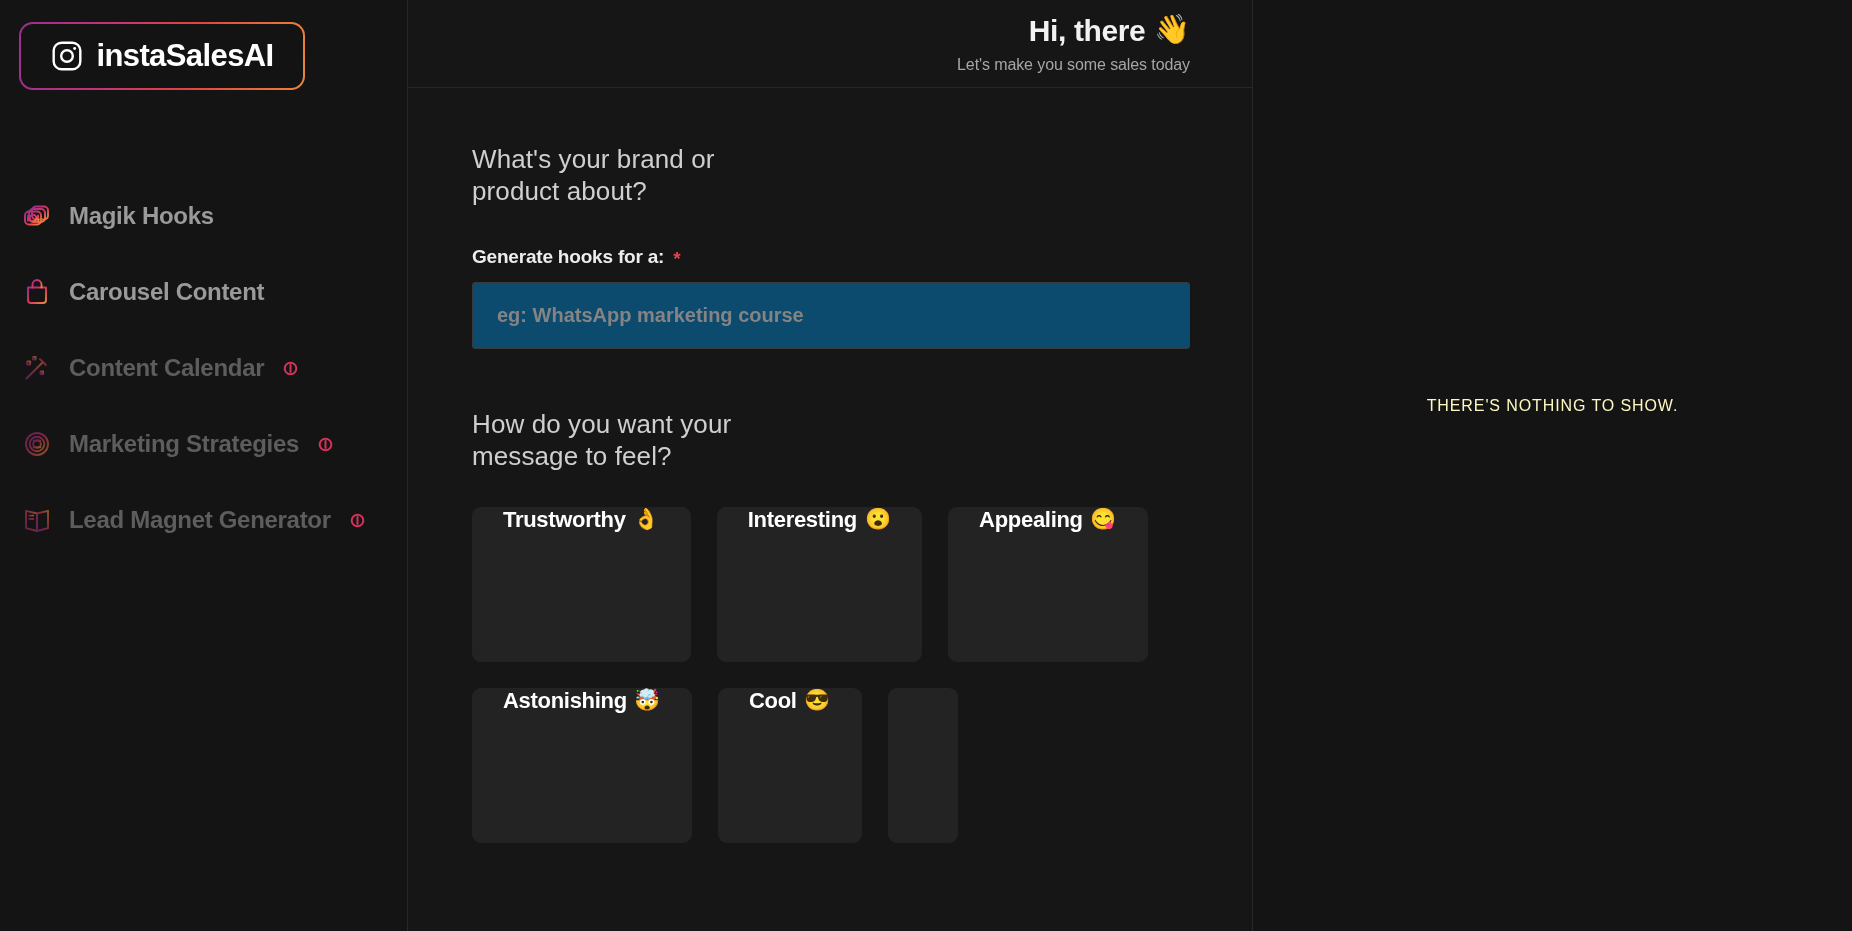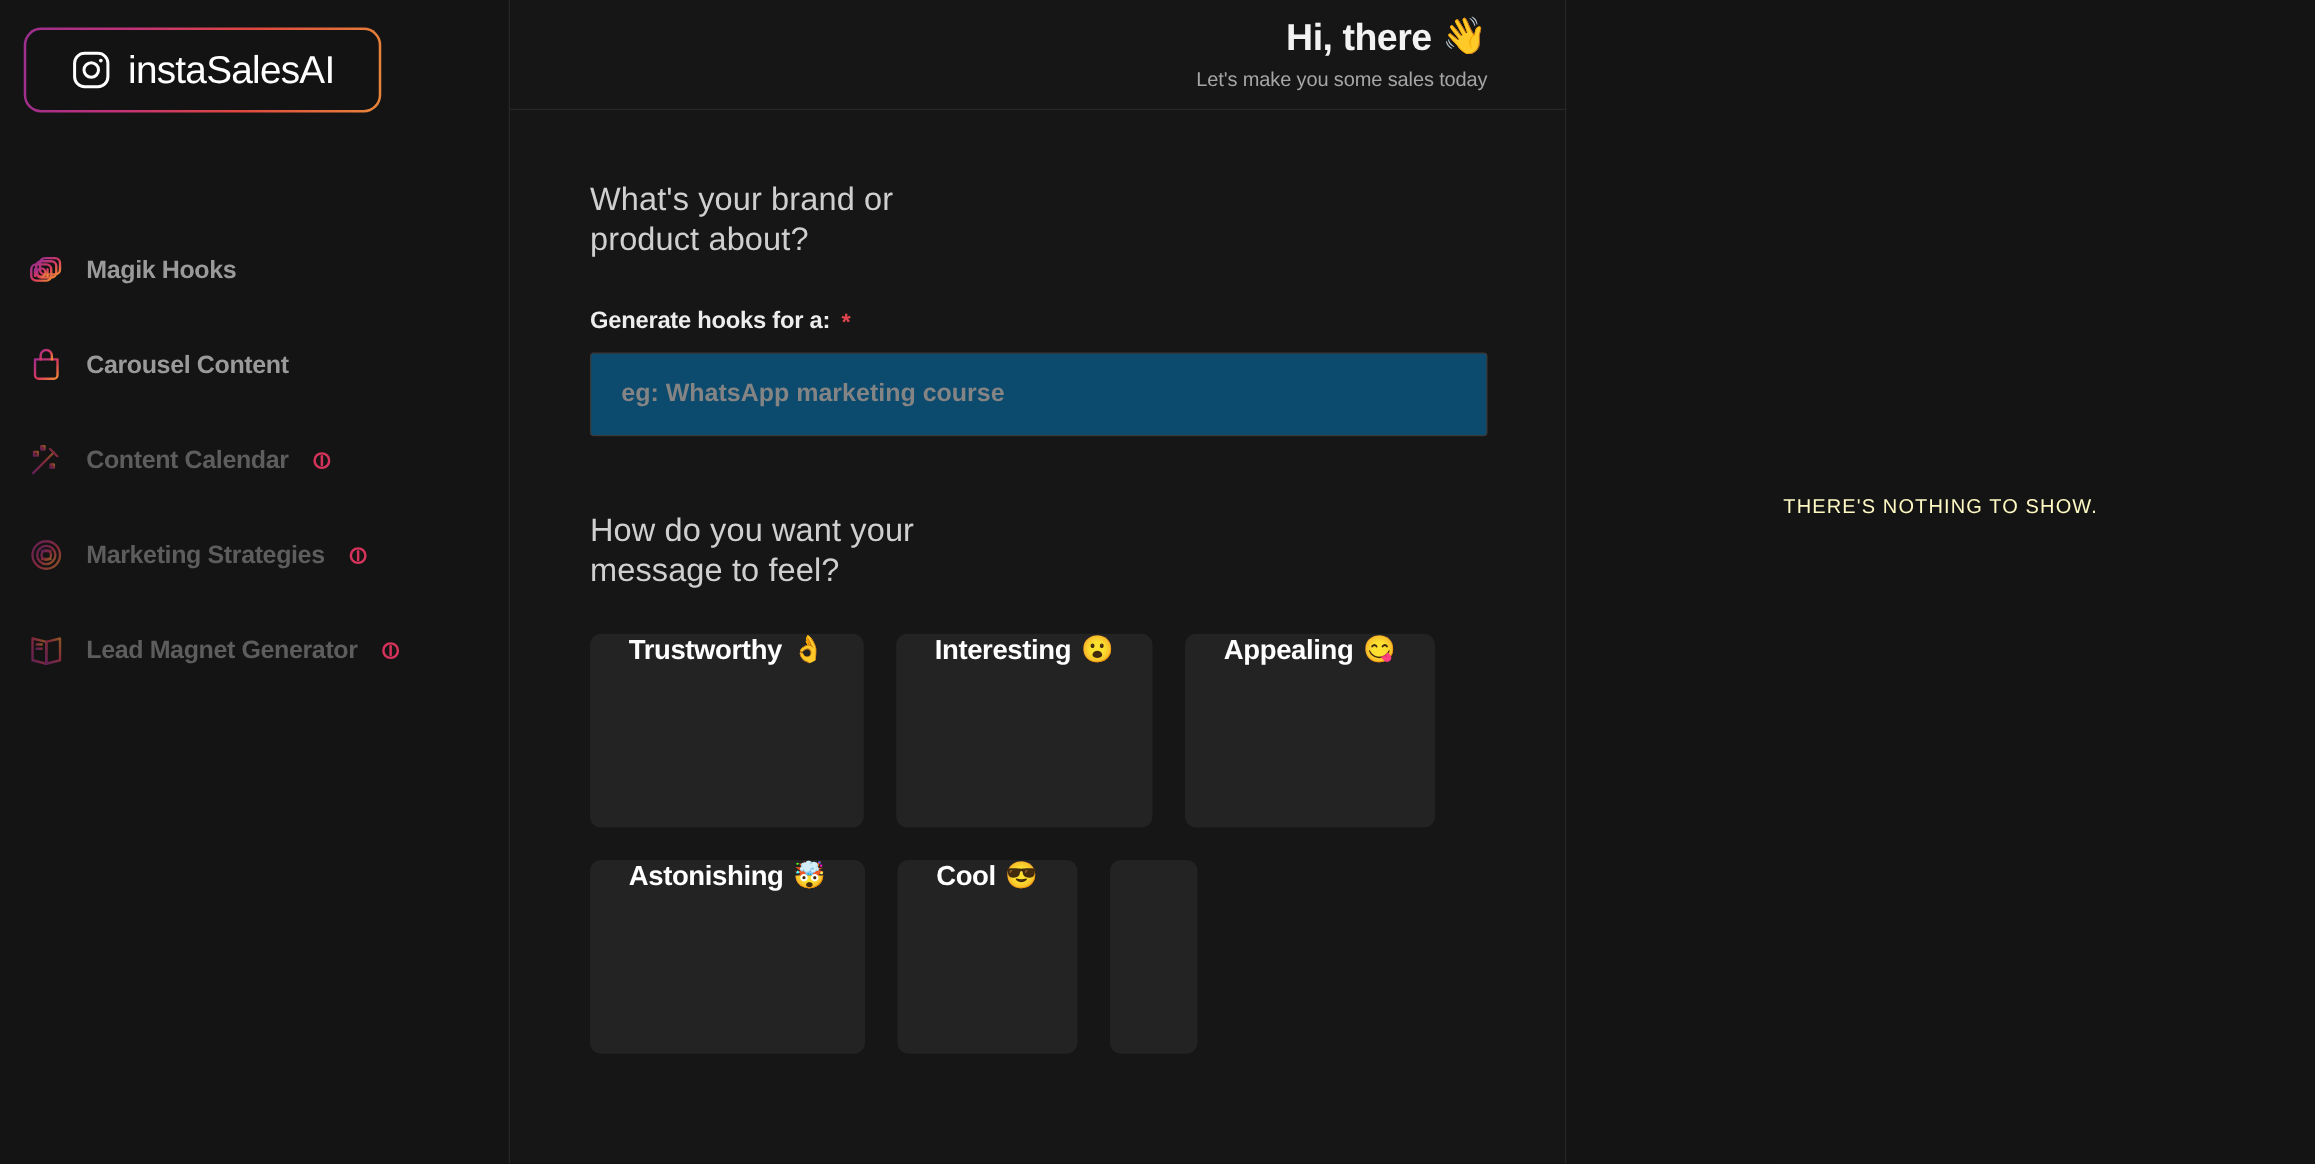--- a/index.html
+++ b/index.html
@@ -52,21 +52,21 @@
     align-items: center;
     justify-content: center;
     gap: 12px;
   }
 
   .logo-icon { width: 34px; height: 34px; display: block; }
 
   .logo-text {
     color: #ffffff;
     font-size: 31px;
-    font-weight: 400;
+    font-weight: 700;
     letter-spacing: -0.6px;
   }
 
   .nav {
     margin-top: 88px;
     display: flex;
     flex-direction: column;
   }
 
   .nav-item {
@@ -80,21 +80,21 @@
   }
 
   .nav-icon {
     width: 32px;
     height: 32px;
     flex: 0 0 32px;
     display: block;
   }
 
   .nav-label {
-    font-size: 20px;
+    font-size: 24px;
     font-weight: 700;
     letter-spacing: -0.3px;
     white-space: nowrap;
   }
 
   .nav-item.active .nav-label { color: #9a9a9a; }
   .nav-item.locked .nav-label { color: #5d5d5d; }
   .nav-item.locked .nav-icon { opacity: 0.55; }
 
   .lock-badge {

